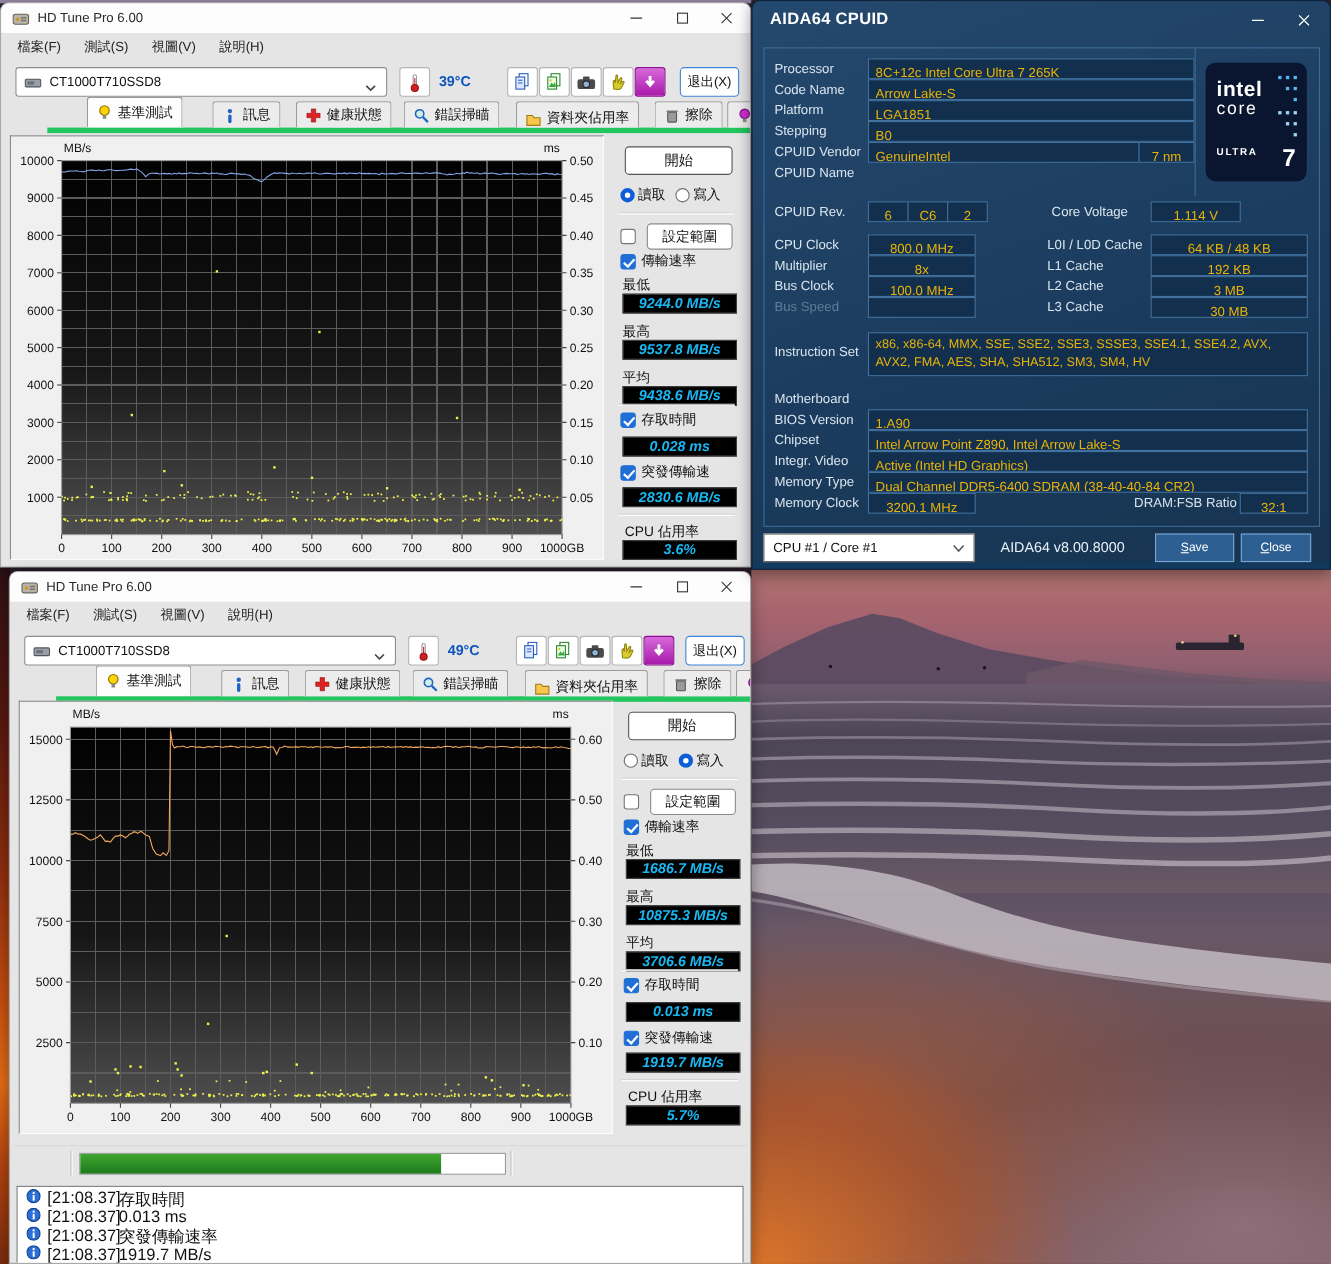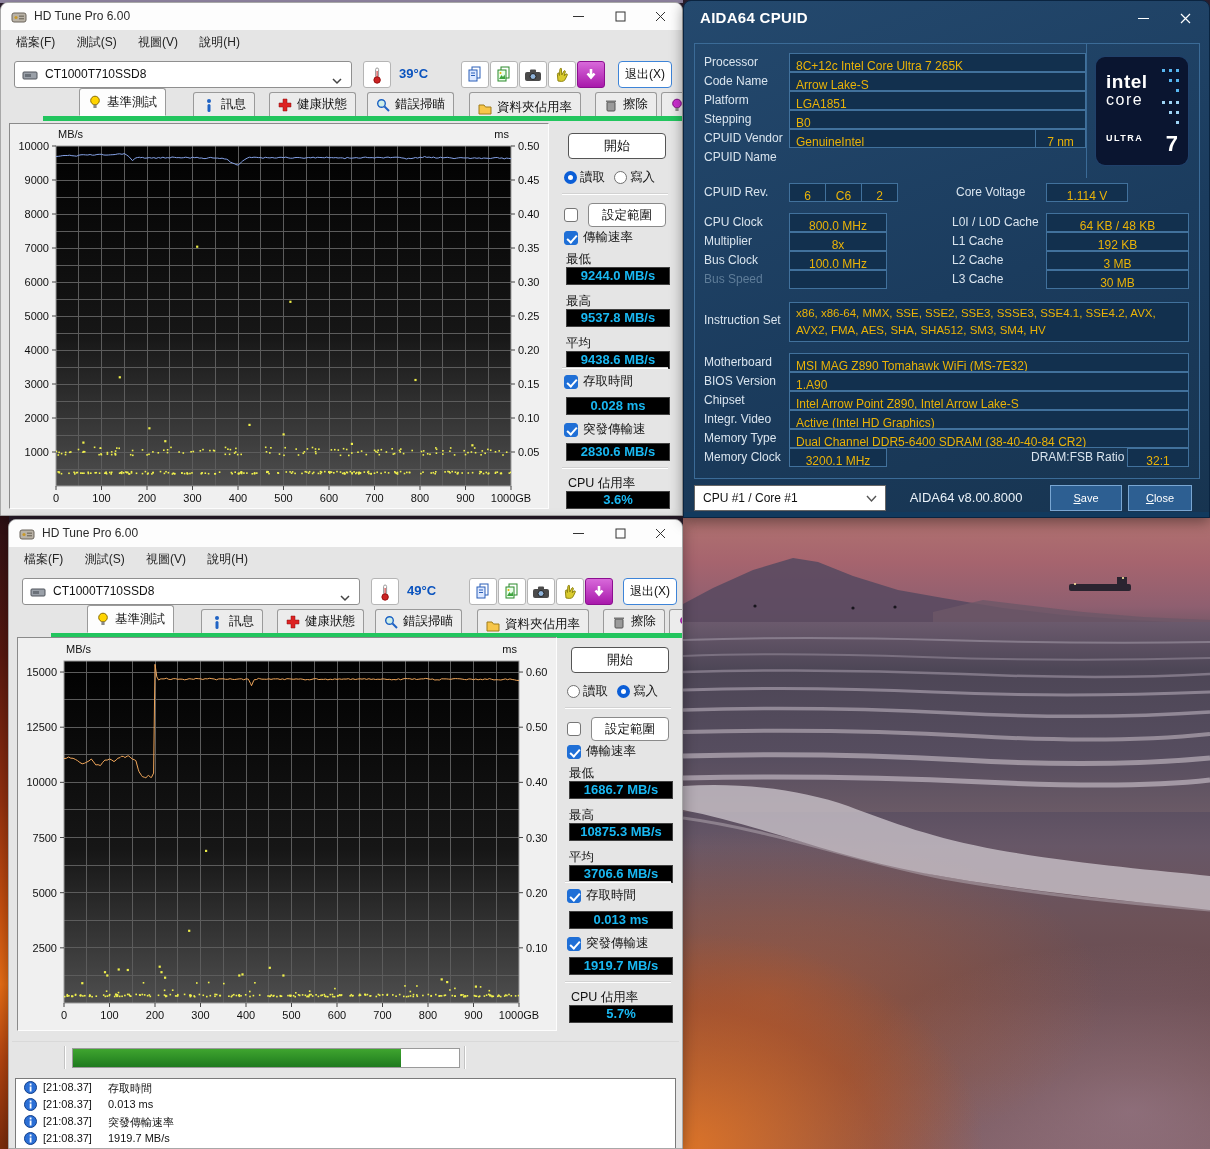--- a/index.html
+++ b/index.html
@@ -83,31 +83,31 @@
   .cb.on::after { content:""; position:absolute; left:4px; top:1px; width:4px; height:8px;
     border:solid #fff; border-width:0 2px 2px 0; transform:rotate(42deg); }
   .cb.off { background:#fff; border:1px solid #767676; }
   .c-rangerow { top:78px; left:2px; display:flex; gap:10px; align-items:center; }
   .c-range { width:78px; height:24px; font-size:12.5px; }
   .c-cbrow { left:2px; display:flex; gap:5px; align-items:center; }
   .r-transfer { top:104px; } .r-access { top:248px; } .r-burst { top:296px; }
   .c-lbl { left:4px; }
   .l-min { top:126px; } .l-max { top:168px; } .l-avg { top:210px; } .l-cpu { top:350px; left:6px; }
   .vbox { position:absolute; left:4px; width:104px; height:18px; background:#000; border:1px solid #404040;
-    color:#19b8f2; font-weight:bold; font-size:13px; text-align:center; line-height:16px; }
+    color:#19b8f2; font-weight:bold; font-size:13px; text-align:center; line-height:16px;font-style:italic; }
   .v-min { top:142px; } .v-max { top:184px; } .v-avg { top:226px; }
   .v-access { top:272px; } .v-burst { top:318px; } .v-cpu { top:366px; }
 
   .statusbar { position:absolute; left:3px; right:3px; top:521px; height:32px; border-top:1px solid #d9d9d9; }
   .sb-sep { position:absolute; top:4px; bottom:4px; width:1px; background:#c3c3c3; box-shadow:1px 0 0 #fff; }
   .ss1 { left:52px; } .ss2 { left:452px; }
   .ptrack { position:absolute; left:60px; top:6px; width:388px; height:20px; border:1px solid #9a9a9a; background:#fff; }
   .pfill { height:100%; background:linear-gradient(180deg,#3fa52f,#1e7a1e); }
   .logbox { position:absolute; left:6px; right:6px; top:558px; height:80px; background:#fff; border:1px solid #7a7a7a; overflow:hidden; }
-  .logrow { position:relative; height:17px; font-size:11px; color:#111; }
+  .logrow { position:relative; height:17px; font-size:15px; color:#111; }
   .logrow .li { position:absolute; left:8px; top:2px; }
   .logrow .lt { position:absolute; left:27px; top:2px; }
   .logrow .lm { position:absolute; left:92px; top:2px; }
 
   
   .aida { position:absolute; left:683px; top:0; width:527px; height:518px; border-radius:8px 8px 0 0;
     overflow:hidden; background:linear-gradient(160deg,#24496e 0%,#1b3c5e 55%,#173450 100%);
     border:1px solid #0a2440; box-shadow:0 4px 14px rgba(0,0,0,.4); }
   .aida .atitle { position:absolute; left:16px; top:0; line-height:34px; font-size:15px; font-weight:bold;
     color:#fff; letter-spacing:.3px; }
@@ -1468,21 +1468,20 @@
     <div class="afld ctr" style="left:362px;top:269px;width:143px">30 MB</div>
 
     <span class="albl" style="left:20px;top:310px">Instruction Set</span>
     <div class="afld" style="left:105px;top:301px;width:400px;height:40px;white-space:normal;line-height:1.5;font-size:11.5px;padding-top:2px">x86, x86-64, MMX, SSE, SSE2, SSE3, SSSE3, SSE4.1, SSE4.2, AVX, AVX2, FMA, AES, SHA, SHA512, SM3, SM4, HV</div>
 
     <span class="albl" style="left:20px;top:352px">Motherboard</span>
     <span class="albl" style="left:20px;top:371px">BIOS Version</span>
     <span class="albl" style="left:20px;top:390px">Chipset</span>
     <span class="albl" style="left:20px;top:409px">Integr. Video</span>
     <span class="albl" style="left:20px;top:428px">Memory Type</span>
-    <div class="afld" style="left:105px;top:352px;width:400px">MSI MAG Z890 Tomahawk WiFi (MS-7E32)</div>
     <div class="afld" style="left:105px;top:371px;width:400px">1.A90</div>
     <div class="afld" style="left:105px;top:390px;width:400px">Intel Arrow Point Z890, Intel Arrow Lake-S</div>
     <div class="afld" style="left:105px;top:409px;width:400px">Active  (Intel HD Graphics)</div>
     <div class="afld" style="left:105px;top:428px;width:400px">Dual Channel DDR5-6400 SDRAM  (38-40-40-84 CR2)</div>
     <span class="albl" style="left:20px;top:447px">Memory Clock</span>
     <div class="afld ctr" style="left:105px;top:447px;width:98px">3200.1 MHz</div>
     <span class="albl" style="left:347px;top:447px">DRAM:FSB Ratio</span>
     <div class="afld ctr" style="left:443px;top:447px;width:62px">32:1</div>
 
     <div class="abottom">

